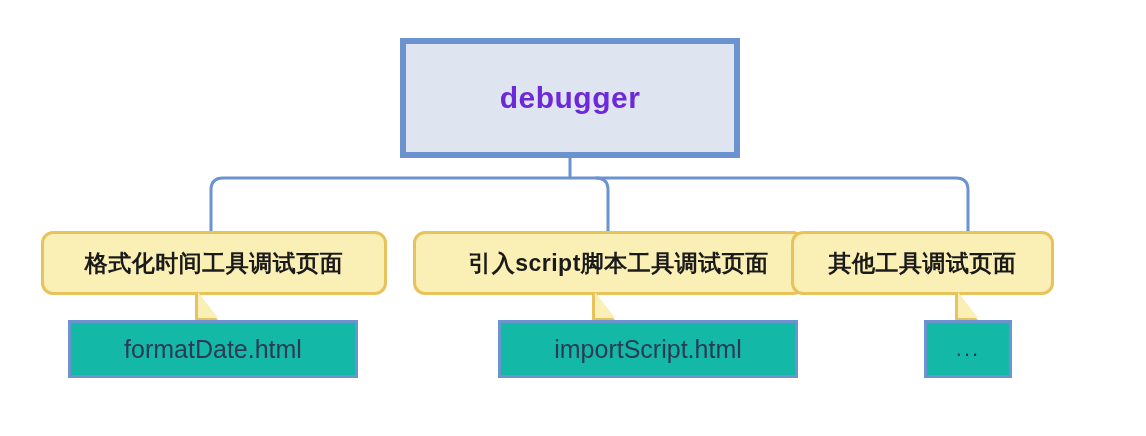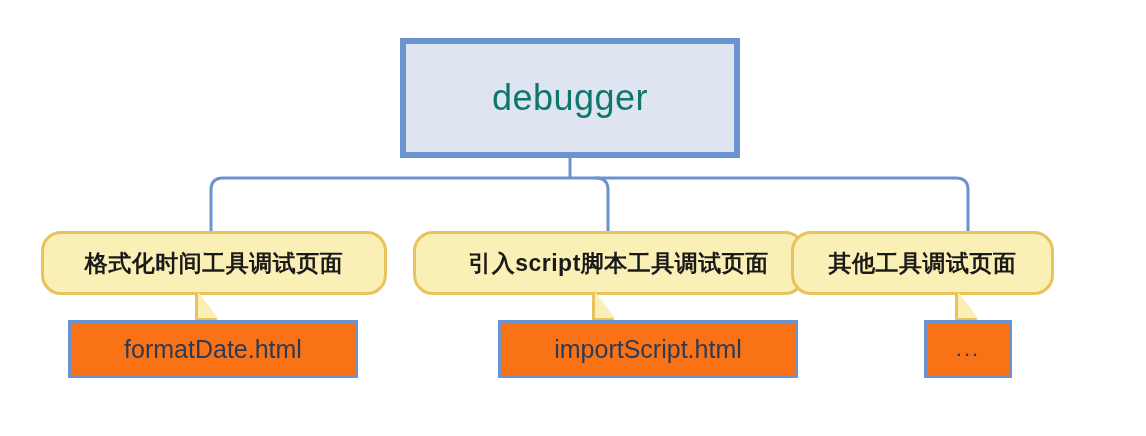--- a/index.html
+++ b/index.html
@@ -36,35 +36,35 @@
     width: 340px;
     height: 120px;
     box-sizing: border-box;
     border: 6px solid #6b93d0;
     background: #dee5f0;
     display: flex;
     align-items: center;
     justify-content: center;
   }
   .root-label {
-    font-size: 36px;
-    font-weight: normal;
-    color: #0f766e;
+    font-size: 30px;
+    font-weight: bold;
+    color: #6d28d9;
     letter-spacing: 0.5px;
     white-space: nowrap;
   }
 
   
   .callout {
     position: absolute;
     box-sizing: border-box;
     height: 64px;
     border: 3px solid #e8c25a;
     background: #faefb4;
-    border-radius: 20px;
+    border-radius: 12px;
     display: flex;
     align-items: center;
     justify-content: center;
   }
   .callout-label {
     font-size: 23px;
     font-weight: bold;
     color: #1a1a1a;
     white-space: nowrap;
     letter-spacing: 0.5px;
@@ -84,21 +84,21 @@
     border-width: 26px 0 0 20px;
     border-color: transparent transparent transparent #faefb4;
   }
 
   
   .leaf-node {
     position: absolute;
     box-sizing: border-box;
     height: 58px;
     border: 3px solid #6b93d0;
-    background: #f97316;
+    background: #14b8a6;
     display: flex;
     align-items: center;
     justify-content: center;
   }
   .leaf-label {
     font-size: 25px;
     color: #2b3a55;
     white-space: nowrap;
   }
   .leaf-label.ellipsis {

